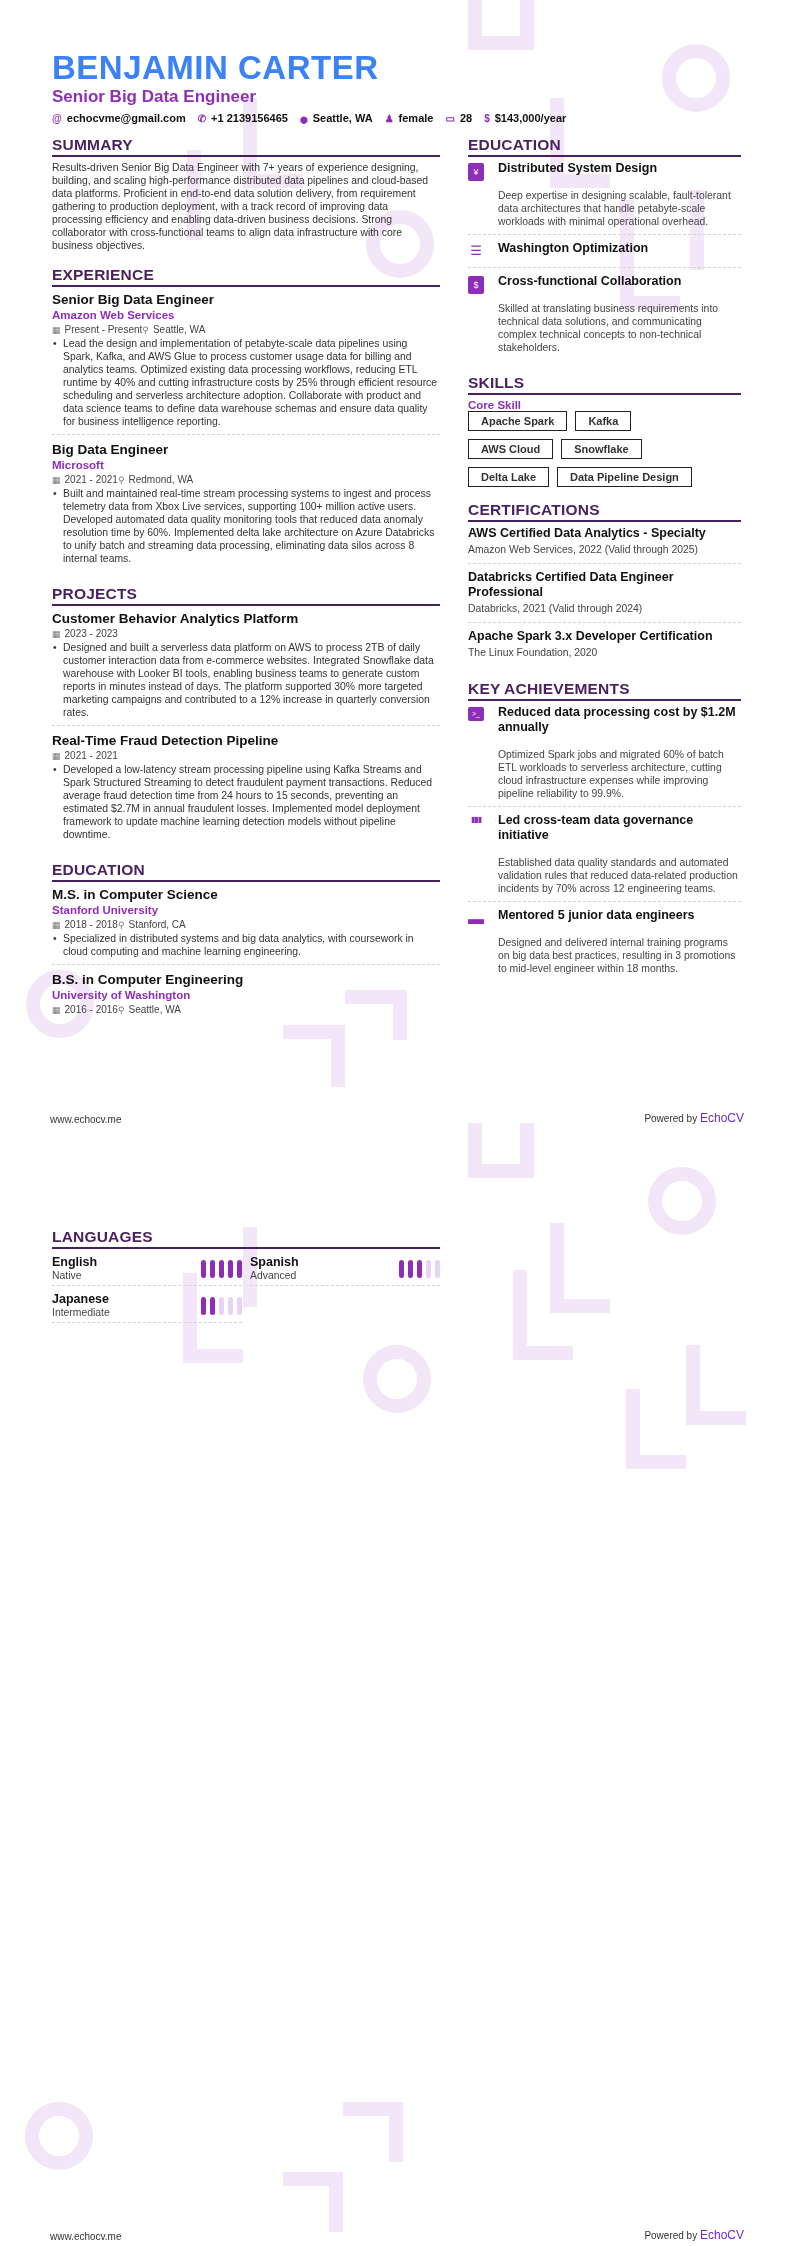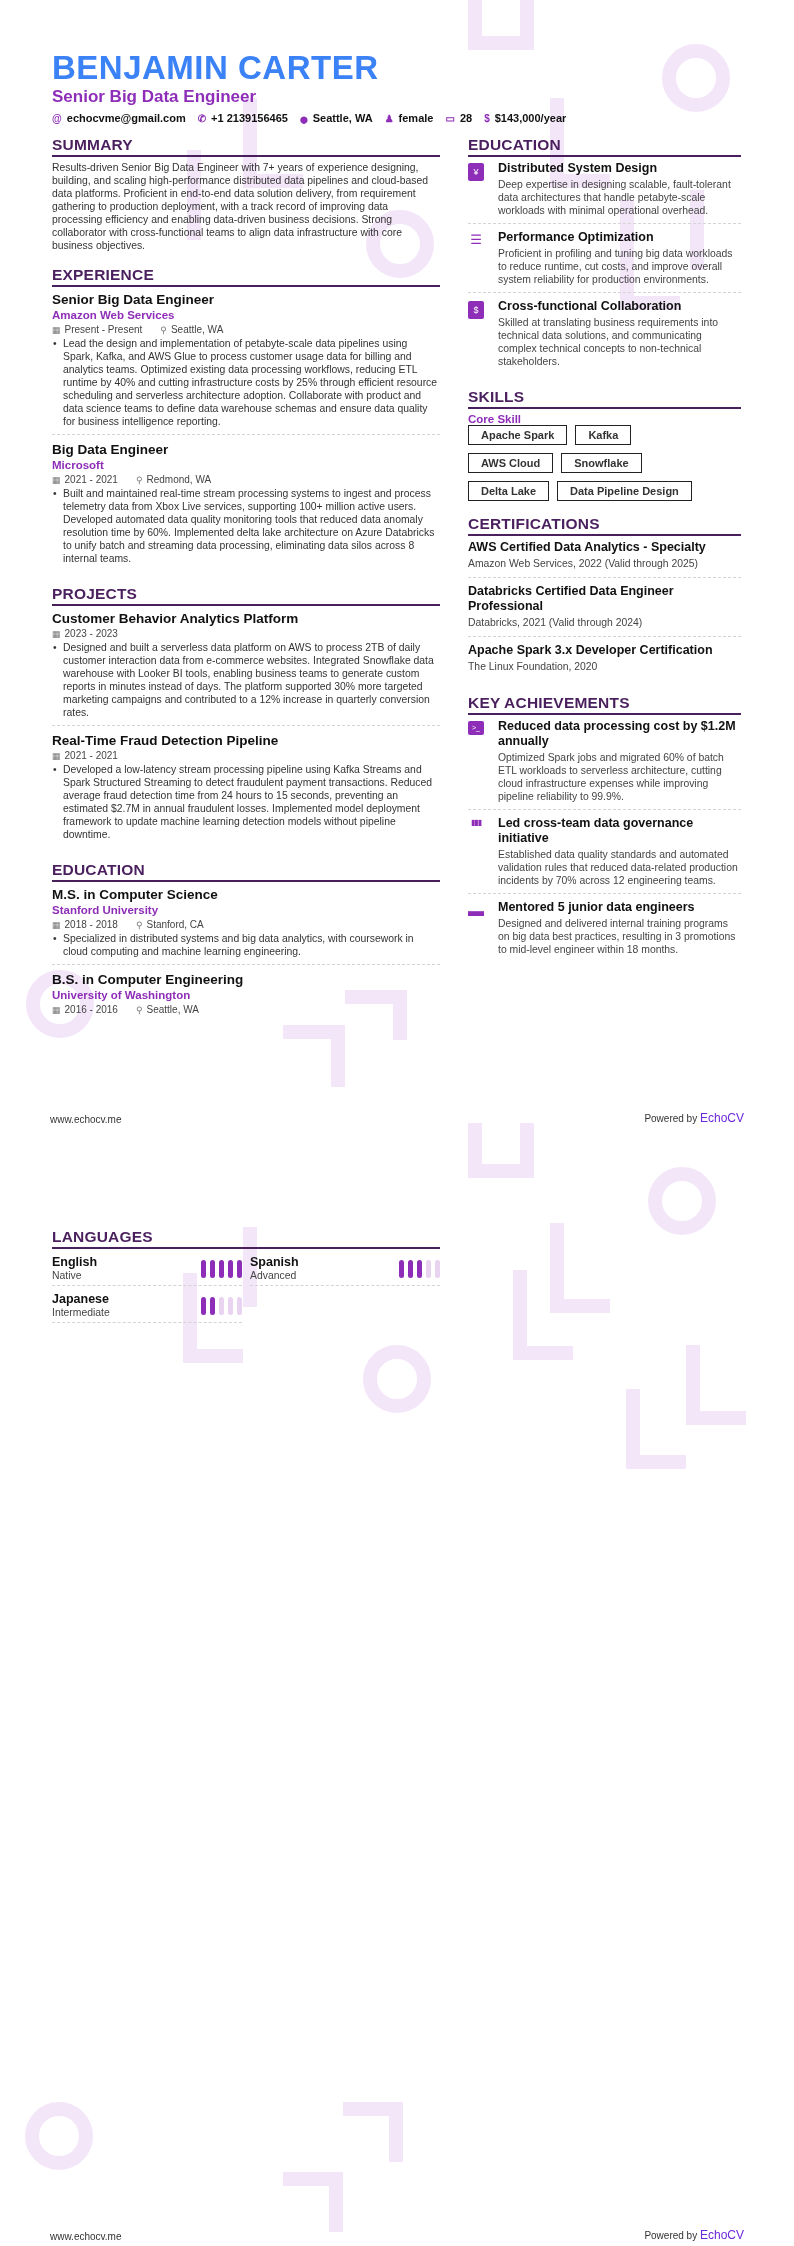--- a/index.html
+++ b/index.html
@@ -17,29 +17,29 @@
   .contacts span.ic { color: #8e2eb8; margin-right: 5px; font-size: 10px; }
   .col-left { left: 52px; top: 136px; width: 388px; }
   .col-right { left: 468px; top: 136px; width: 273px; }
   .sec-title { font-size: 15.5px; font-weight: 700; color: #4a1f5e; border-bottom: 2px solid #4a1f5e; padding-bottom: 1px; margin-bottom: 4px; letter-spacing: 0.2px; }
   .sec { margin-bottom: 14px; }
   .para { font-size: 10.4px; line-height: 13px; color: #333; }
   .item { padding-bottom: 6px; border-bottom: 1px dashed #d4d4d4; margin-bottom: 6px; }
   .item:last-child { border-bottom: none; }
   .item-title { font-size: 13.5px; font-weight: 700; color: #111; line-height: 17px; }
   .item-sub { font-size: 11.5px; font-weight: 700; color: #8e2eb8; line-height: 15px; }
-  .meta { font-size: 10px; color: #444; display: flex; gap: 18px; line-height: 13px; }
+  .meta { font-size: 10px; color: #444; display: flex; line-height: 13px; }
   .meta .mi { color: #777; margin-right: 4px; font-size: 9px; }
   .bullet { font-size: 10.4px; line-height: 13px; color: #333; padding-left: 11px; position: relative; }
   .bullet::before { content: "•"; position: absolute; left: 1px; top: 0; }
   .str { display: flex; gap: 14px; }
   .str-icon { width: 16px; height: 18px; flex: none; color: #8e2eb8; font-size: 13px; text-align: center; margin-top: 2px; }
   .str-icon.filled { background: #8e2eb8; color: #fff; border-radius: 2px; font-size: 9px; line-height: 18px; }
   .str-title { font-size: 12.5px; font-weight: 700; color: #111; line-height: 15px; }
-  .str-desc { font-size: 10.4px; line-height: 13px; color: #444; margin-top: 2px; }
+  .str-desc { font-size: 10.4px; line-height: 13px; color: #444; margin-top: 13px; }
   .core { font-size: 11.5px; font-weight: 700; color: #8e2eb8; margin-bottom: 0; }
   .tags { display: flex; flex-wrap: wrap; gap: 8px 8px; flex-direction: column; }
   .tag { border: 1.5px solid #222; padding: 3px 12px; font-size: 11px; font-weight: 700; color: #333; }
   .tags .row { display:flex; gap:8px; width:100%; }
   .cert-title { font-size: 12.5px; font-weight: 700; color: #111; line-height: 15px; }
   .cert-sub { font-size: 10.4px; color: #444; line-height: 14px; margin-top: 2px; }
   .footer { position: absolute; z-index: 2; font-size: 10px; color: #333; }
   .footer .brand { font-size: 12px; color: #6d28d9; }
   .lang-grid { display: grid; grid-template-columns: 1fr 1fr; column-gap: 8px; }
   .lang { display: flex; justify-content: space-between; align-items: center; border-bottom: 1px dashed #d4d4d4; padding: 2px 0 3px; margin-bottom: 4px; }
@@ -160,22 +160,21 @@
       <div class="item str">
         <div class="str-icon filled">¥</div>
         <div>
           <div class="str-title">Distributed System Design</div>
           <div class="str-desc">Deep expertise in designing scalable, fault-tolerant data architectures that handle petabyte-scale workloads with minimal operational overhead.</div>
         </div>
       </div>
       <div class="item str">
         <div class="str-icon">☰</div>
         <div>
-          <div class="str-title">Performance Optimization</div>
-          <div class="str-desc">Proficient in profiling and tuning big data workloads to reduce runtime, cut costs, and improve overall system reliability for production environments.</div>
+          <div class="str-title">Washington Optimization</div>
         </div>
       </div>
       <div class="item str">
         <div class="str-icon filled">$</div>
         <div>
           <div class="str-title">Cross-functional Collaboration</div>
           <div class="str-desc">Skilled at translating business requirements into technical data solutions, and communicating complex technical concepts to non-technical stakeholders.</div>
         </div>
       </div>
     </div>

